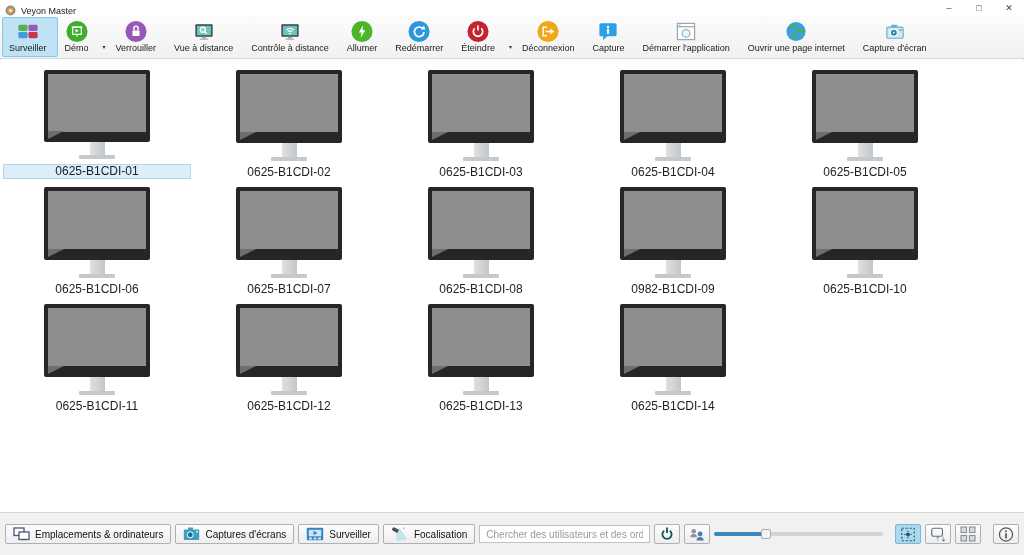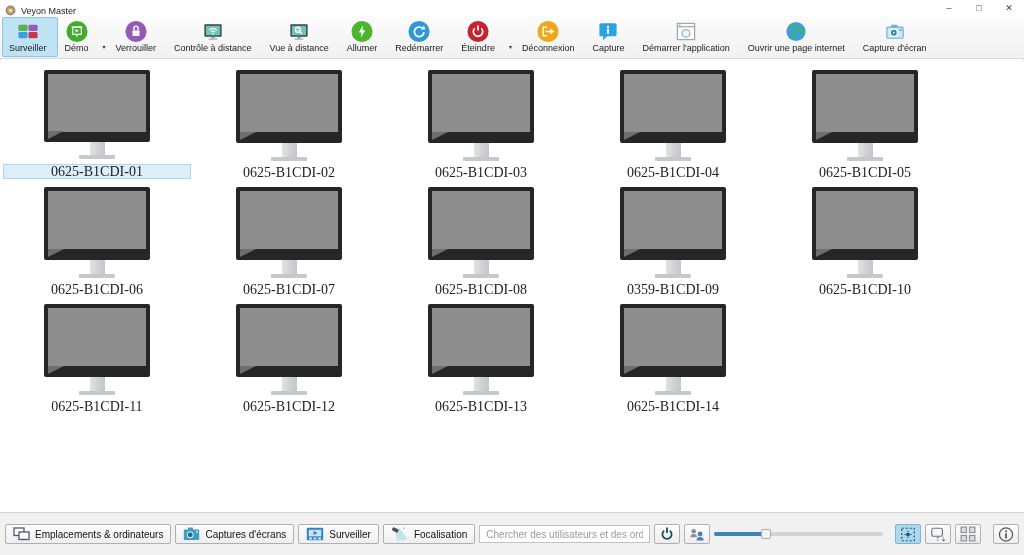--- a/index.html
+++ b/index.html
@@ -52,21 +52,21 @@
     padding:4px 4px 0 4px; position:relative;
   }
   .mscreen { width:98px; height:58px; background:#8e8e8e; }
   .mdiag {
     position:absolute; left:4px; bottom:3px; width:0; height:0;
     border-top:8px solid #6e6e6e; border-right:16px solid transparent;
   }
   .mstand { width:15px; height:14px; background:linear-gradient(to right,#dfe1e3,#c3c6c8); }
   .mbase { width:36px; height:4px; background:#c6c9cb; border-radius:1px; }
   .clabel {
-    margin-top:5px; font-size:14px; color:#222; padding:1px 4px; line-height:11px;font-family:Liberation Serif, serif;
+    margin-top:5px; font-size:12px; color:#222; padding:1px 4px; line-height:11px;
   }
   .computer.selected .clabel {
     background:#dbeef9; border:1px solid #abd7ef; width:188px; text-align:center;
   }
   
   .bottombar {
     position:absolute; left:0; right:0; bottom:0; height:43px;
     background:#f1f1f1; border-top:1px solid #d5d5d5;
     display:flex; align-items:center; padding:0 5px; gap:4px;
   }
@@ -139,43 +139,43 @@
       <path d="M9.8,11 v-2.2 a2.2,2.2 0 0 1 4.4,0 V11" fill="none" stroke="#fff" stroke-width="1.5"></path>
       <rect x="8.3" y="11" width="7.4" height="5.6" rx="0.8" fill="#fff"></rect>
     </svg>
     <span>Verrouiller</span>
   </button>
 
   <button class="tb">
     <svg class="tb-icon" viewBox="0 0 24 24">
       <rect x="3" y="4.5" width="18" height="13" rx="1" fill="#3a3f43"></rect>
       <rect x="4.5" y="6" width="15" height="10" fill="#6cc4bd"></rect>
+      <circle cx="10.8" cy="10.2" r="2.7" fill="rgba(255,255,255,0.25)" stroke="#fff" stroke-width="1.3"></circle>
+      <line x1="12.8" y1="12.2" x2="15" y2="14.4" stroke="#fff" stroke-width="1.4"></line>
+      <rect x="10" y="17.5" width="4" height="1.8" fill="#9aa0a4"></rect>
+      <rect x="7.5" y="19.3" width="9" height="1.5" fill="#b4b9bd"></rect>
+    </svg>
+    <span>Vue à distance</span>
+  </button>
+
+  <button class="tb">
+    <svg class="tb-icon" viewBox="0 0 24 24">
+      <rect x="3" y="4.5" width="18" height="13" rx="1" fill="#3a3f43"></rect>
+      <rect x="4.5" y="6" width="15" height="10" fill="#6cc4bd"></rect>
       <path d="M8.2,10.4 a5.4,5.4 0 0 1 7.6,0" fill="none" stroke="#fff" stroke-width="1.3"></path>
       <path d="M9.8,12.2 a3.1,3.1 0 0 1 4.4,0" fill="none" stroke="#fff" stroke-width="1.3"></path>
       <circle cx="12" cy="14.2" r="1" fill="#fff"></circle>
       <rect x="10" y="17.5" width="4" height="1.8" fill="#9aa0a4"></rect>
       <rect x="7.5" y="19.3" width="9" height="1.5" fill="#b4b9bd"></rect>
     </svg>
     <span>Contrôle à distance</span>
   </button>
 
   <button class="tb">
     <svg class="tb-icon" viewBox="0 0 24 24">
-      <rect x="3" y="4.5" width="18" height="13" rx="1" fill="#3a3f43"></rect>
-      <rect x="4.5" y="6" width="15" height="10" fill="#6cc4bd"></rect>
-      <circle cx="10.8" cy="10.2" r="2.7" fill="rgba(255,255,255,0.25)" stroke="#fff" stroke-width="1.3"></circle>
-      <line x1="12.8" y1="12.2" x2="15" y2="14.4" stroke="#fff" stroke-width="1.4"></line>
-      <rect x="10" y="17.5" width="4" height="1.8" fill="#9aa0a4"></rect>
-      <rect x="7.5" y="19.3" width="9" height="1.5" fill="#b4b9bd"></rect>
-    </svg>
-    <span>Vue à distance</span>
-  </button>
-
-  <button class="tb">
-    <svg class="tb-icon" viewBox="0 0 24 24">
       <circle cx="12" cy="12" r="11" fill="#4db52c"></circle>
       <polygon points="13,5.5 8.8,13 11.5,13 10.6,18.5 15.4,10.8 12.6,10.8" fill="#fff"></polygon>
     </svg>
     <span>Allumer</span>
   </button>
 
   <button class="tb">
     <svg class="tb-icon" viewBox="0 0 24 24">
       <circle cx="12" cy="12" r="11" fill="#2e96dc"></circle>
       <path d="M16.2,9.3 a5,5 0 1 0 1,3.2" fill="none" stroke="#fff" stroke-width="1.8"></path>
@@ -328,21 +328,21 @@
     <div class="clabel">0625-B1CDI-08</div>
   </div>
 
   <div class="computer">
     <div class="mframe">
       <div class="mscreen"></div>
       <div class="mdiag"></div>
     </div>
     <div class="mstand"></div>
     <div class="mbase"></div>
-    <div class="clabel">0359-B1CDI-09</div>
+    <div class="clabel">0982-B1CDI-09</div>
   </div>
 
   <div class="computer">
     <div class="mframe">
       <div class="mscreen"></div>
       <div class="mdiag"></div>
     </div>
     <div class="mstand"></div>
     <div class="mbase"></div>
     <div class="clabel">0625-B1CDI-10</div>

